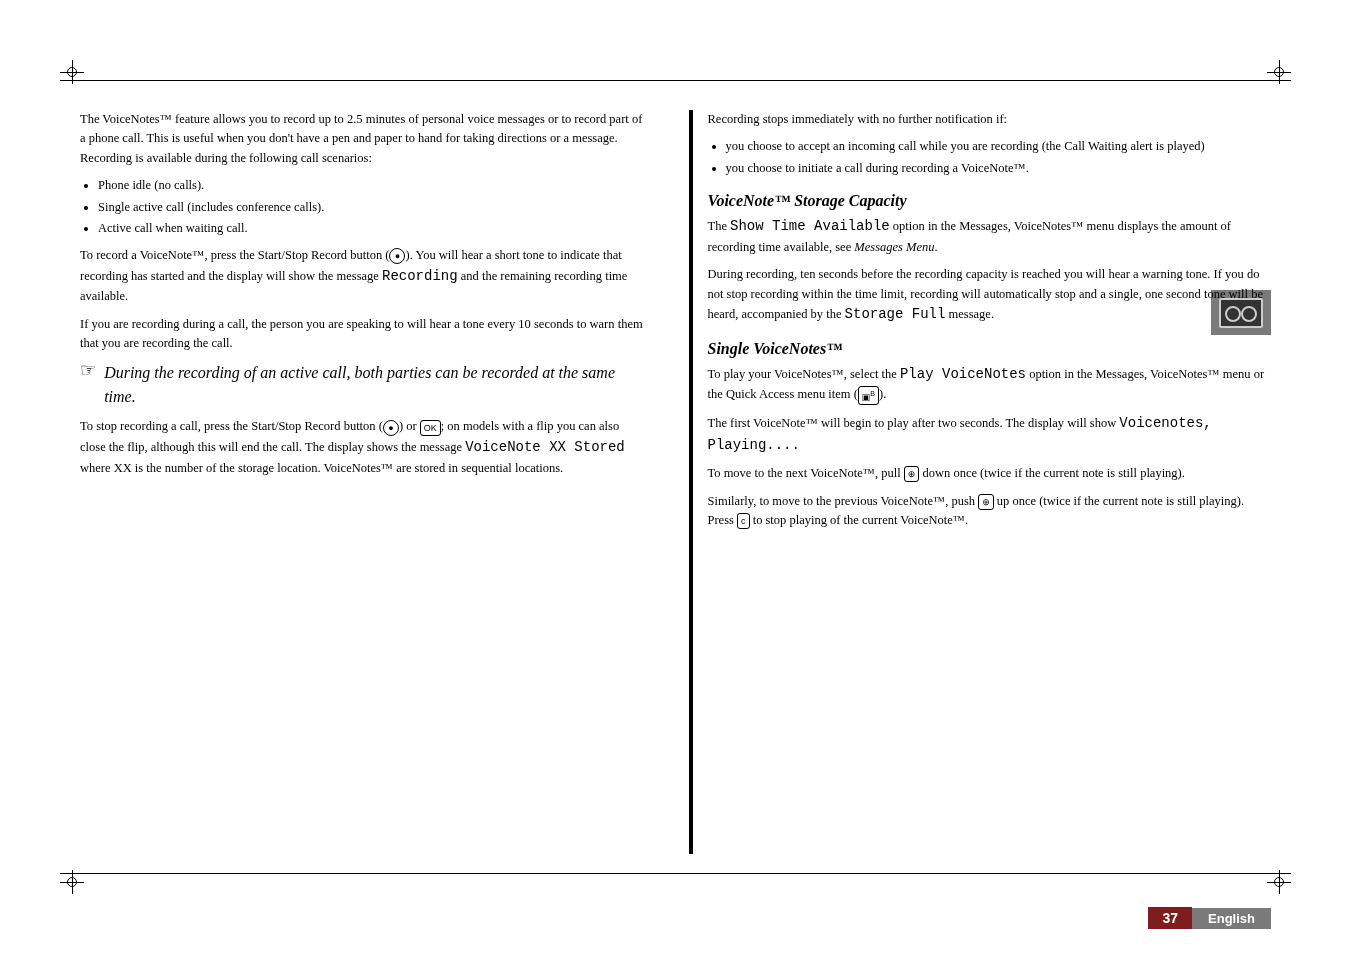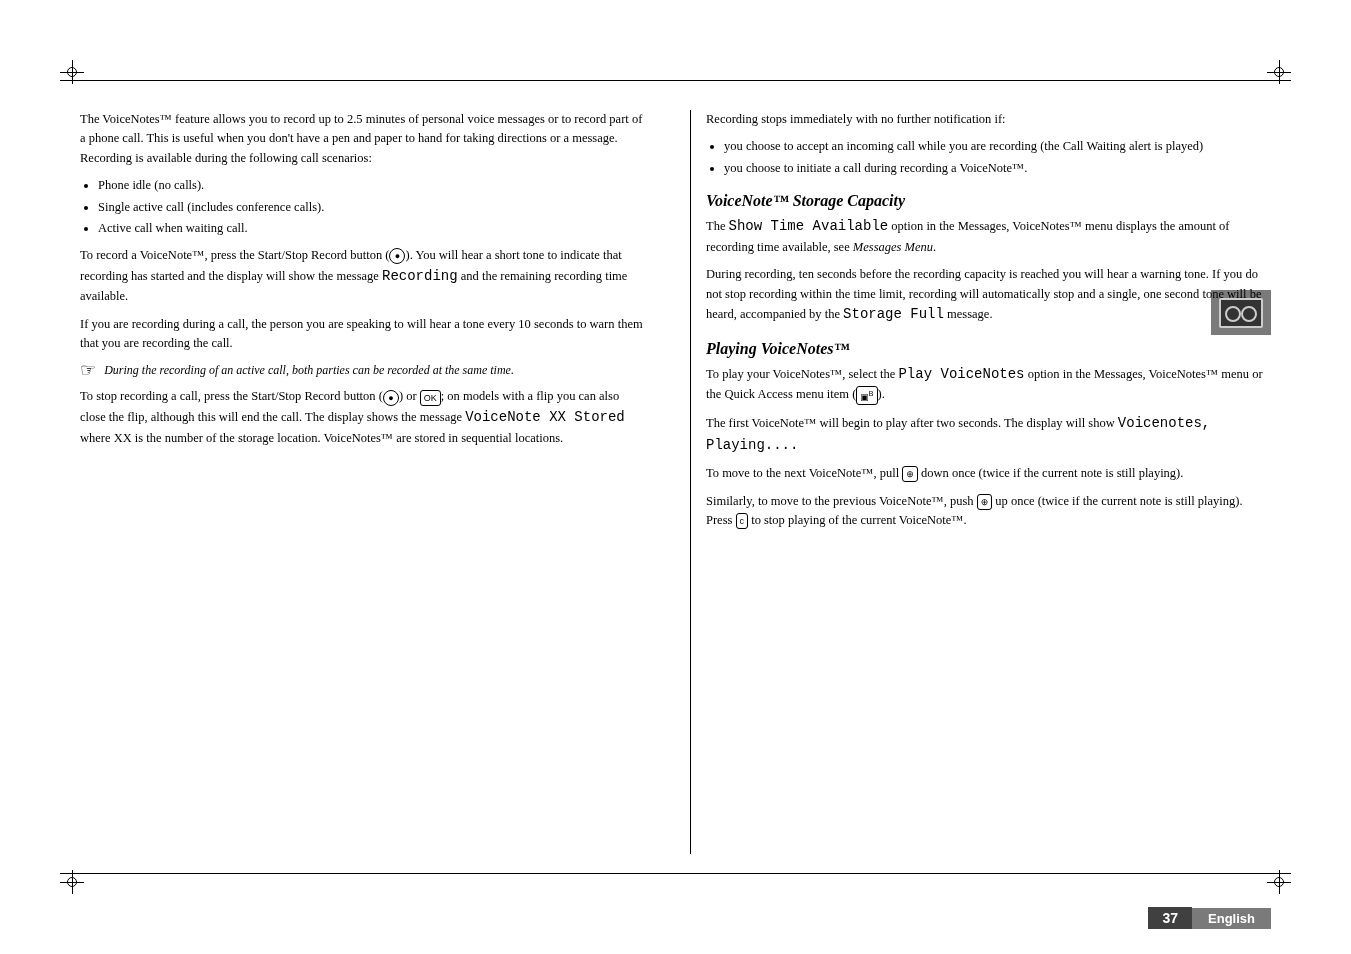--- a/index.html
+++ b/index.html
@@ -119,21 +119,21 @@
     }
 
     .left-column {
       flex: 1;
       padding-right: 15px;
     }
 
     .right-column {
       flex: 1;
       padding-left: 15px;
-      border-left: 1px solid #000000;
+      border-left: 4px solid #000000;
     }
 
     p {
       margin-bottom: 8px;
       line-height: 1.55;
       font-size: 12.5px;
     }
 
     h2.section-title {
       font-family: 'Times New Roman', Times, serif;
@@ -167,38 +167,38 @@
       gap: 4px;
     }
     .note-icon {
       font-size: 18px;
       line-height: 1;
       margin-right: 4px;
       flex-shrink: 0;
     }
     .note-text {
       font-style: italic;
-      font-size: 12px;
+      font-size: 16px;
       line-height: 1.5;
     }
 
     
     .footer {
       position: absolute;
       bottom: 25px;
       left: 80px;
       right: 80px;
       display: flex;
       align-items: center;
       justify-content: flex-end;
       gap: 0;
     }
 
     .page-number {
-      background: #404040;
+      background: #7f1d1d;
       color: #fff;
       font-size: 14px;
       font-weight: bold;
       padding: 3px 14px;
       font-family: Arial, sans-serif;
     }
 
     .language-label {
       background: #7a7a7a;
       color: #fff;
@@ -356,21 +356,21 @@
       <h2 class="section-title">VoiceNote™ Storage Capacity</h2>
 
       <p>
         The <span class="mono">Show Time Available</span> option in the Messages, VoiceNotes™ menu displays the amount of recording time available, see <em>Messages Menu</em>.
       </p>
 
       <p>
         During recording, ten seconds before the recording capacity is reached you will hear a warning tone. If you do not stop recording within the time limit, recording will automatically stop and a single, one second tone will be heard, accompanied by the <span class="mono">Storage Full</span> message.
       </p>
 
-      <h2 class="section-title">Playing VoiceNotes™</h2>
+      <h2 class="section-title">Single VoiceNotes™</h2>
 
       <p>
         To play your VoiceNotes™, select the <span class="mono">Play VoiceNotes</span> option in the Messages, VoiceNotes™ menu or the Quick Access menu item (<span class="inline-rect-icon">▣<span class="superscript-b">B</span></span>).
       </p>
 
       <p>
         The first VoiceNote™ will begin to play after two seconds. The display will show <span class="mono">Voicenotes, Playing....</span>
       </p>
 
       <p>

